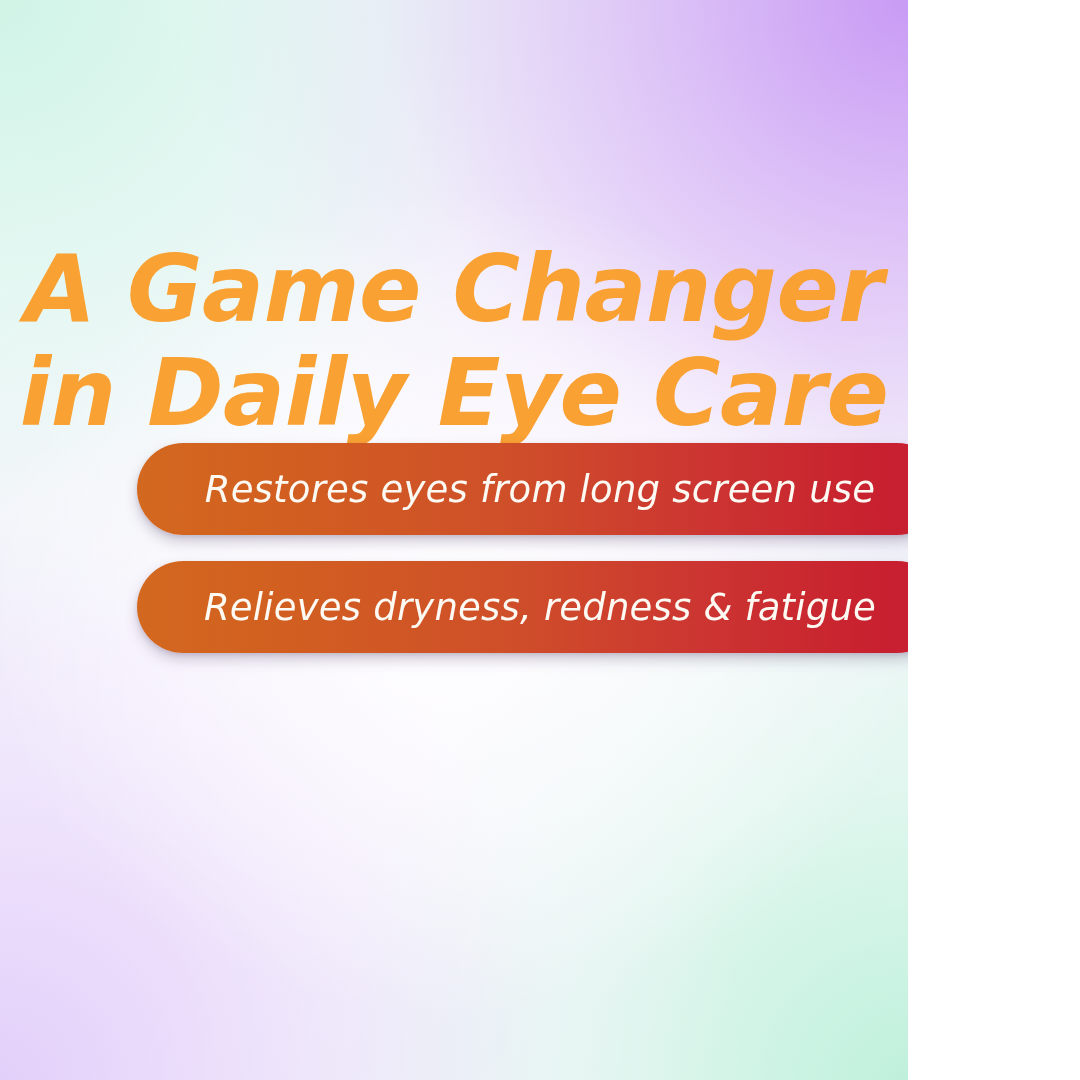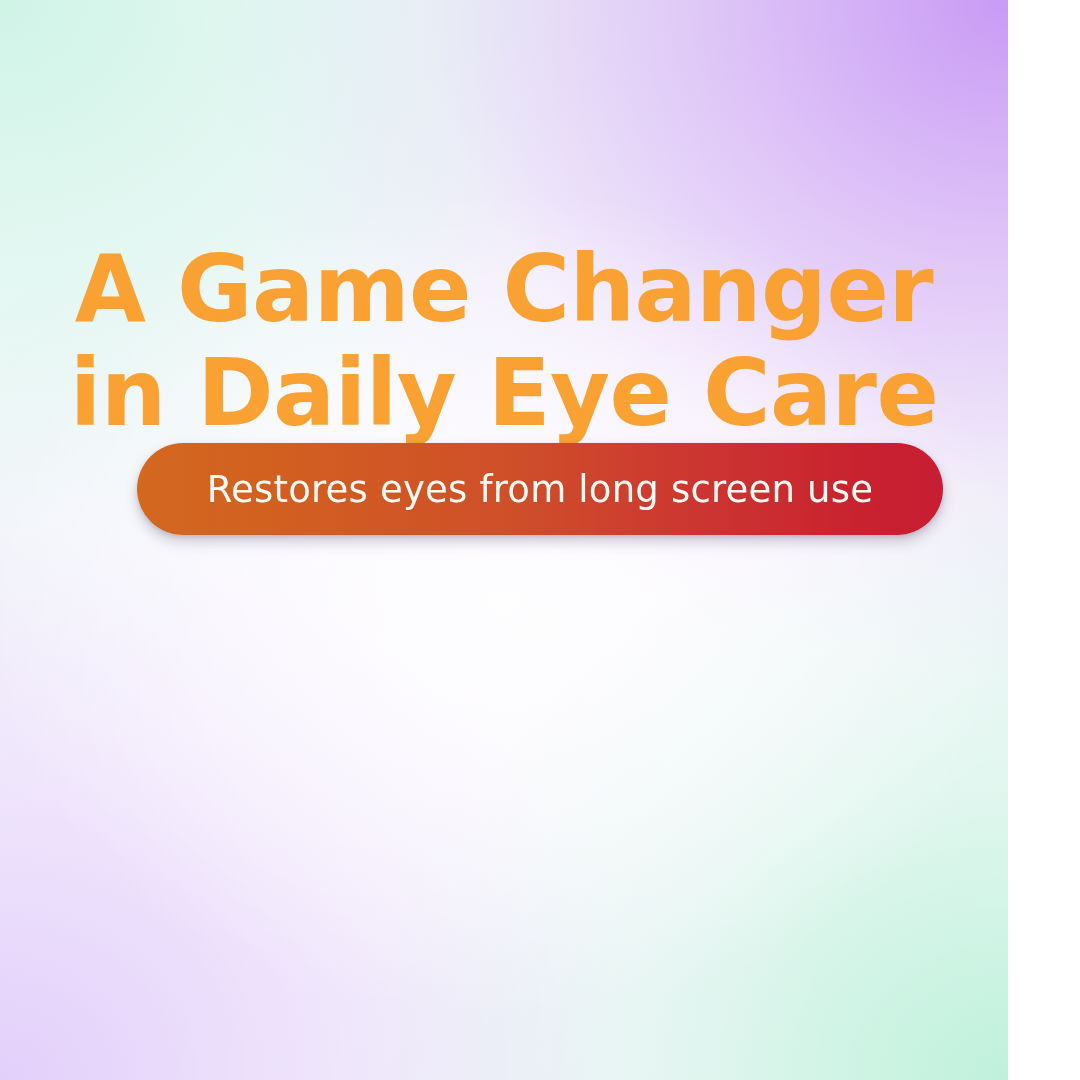--- a/index.html
+++ b/index.html
@@ -9,24 +9,25 @@
   body {
     width: 1080px;
     height: 1080px;
     overflow: hidden;
     font-family: "Liberation Sans", sans-serif;
   }
 
   
   .poster {
     position: relative;
-    width: 1008px;
+    width: 908px;
     height: 1080px;
     overflow: hidden;
     background: #404040;
+    font-style: italic;
   }
 
   
   .bg-base {
     position: absolute;
     inset: 0;
     background:
       radial-gradient(120% 95% at 100% 0%,   rgba(198,150,244,0.95) 0%,  rgba(205,164,243,0.55) 26%, rgba(221,196,246,0.18) 48%, rgba(255,255,255,0) 66%),
       radial-gradient(110% 90% at 0% 0%,     rgba(208,244,231,0.98) 0%,  rgba(223,248,240,0.62) 30%, rgba(244,252,249,0.16) 52%, rgba(255,255,255,0) 70%),
       radial-gradient(115% 95% at 0% 100%,   rgba(226,206,250,0.96) 0%,  rgba(234,220,251,0.60) 30%, rgba(245,238,253,0.18) 54%, rgba(255,255,255,0) 72%),
@@ -115,19 +116,22 @@
       <span class="headline-line headline-line-1">A Game Changer</span>
       <span class="headline-line headline-line-2">in Daily Eye Care</span>
     </h1>
 
     <div class="pill-stack">
 
       <div class="pill">
         <span class="pill-label">Restores eyes from long screen use</span>
       </div>
 
+      <div class="pill">
+        <span class="pill-label">Relieves dryness, redness &amp; fatigue</span>
+      </div>
 
 
 
     </div>
 
   </div>
 </div>
 
 </body></html>

